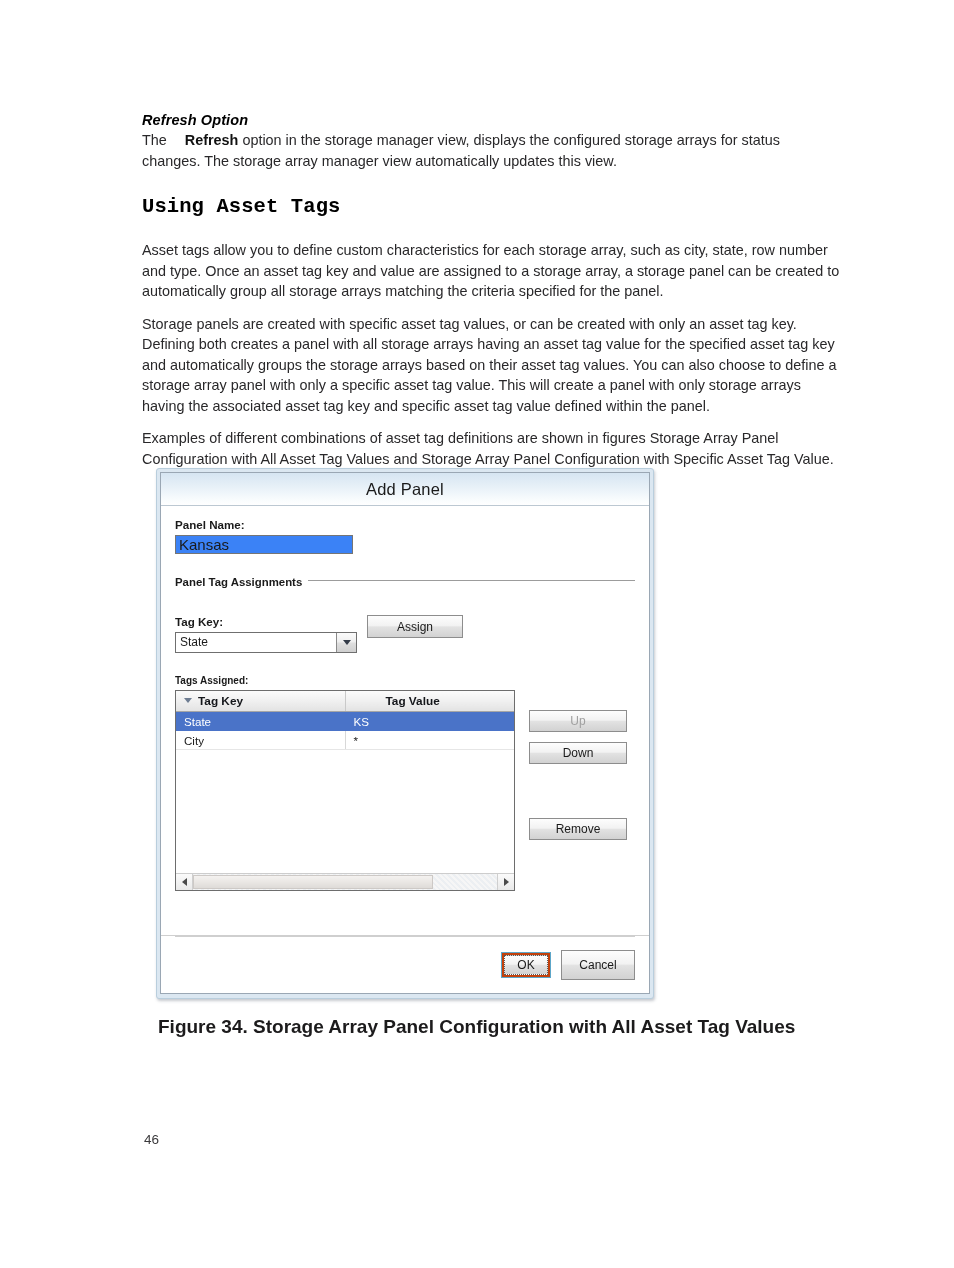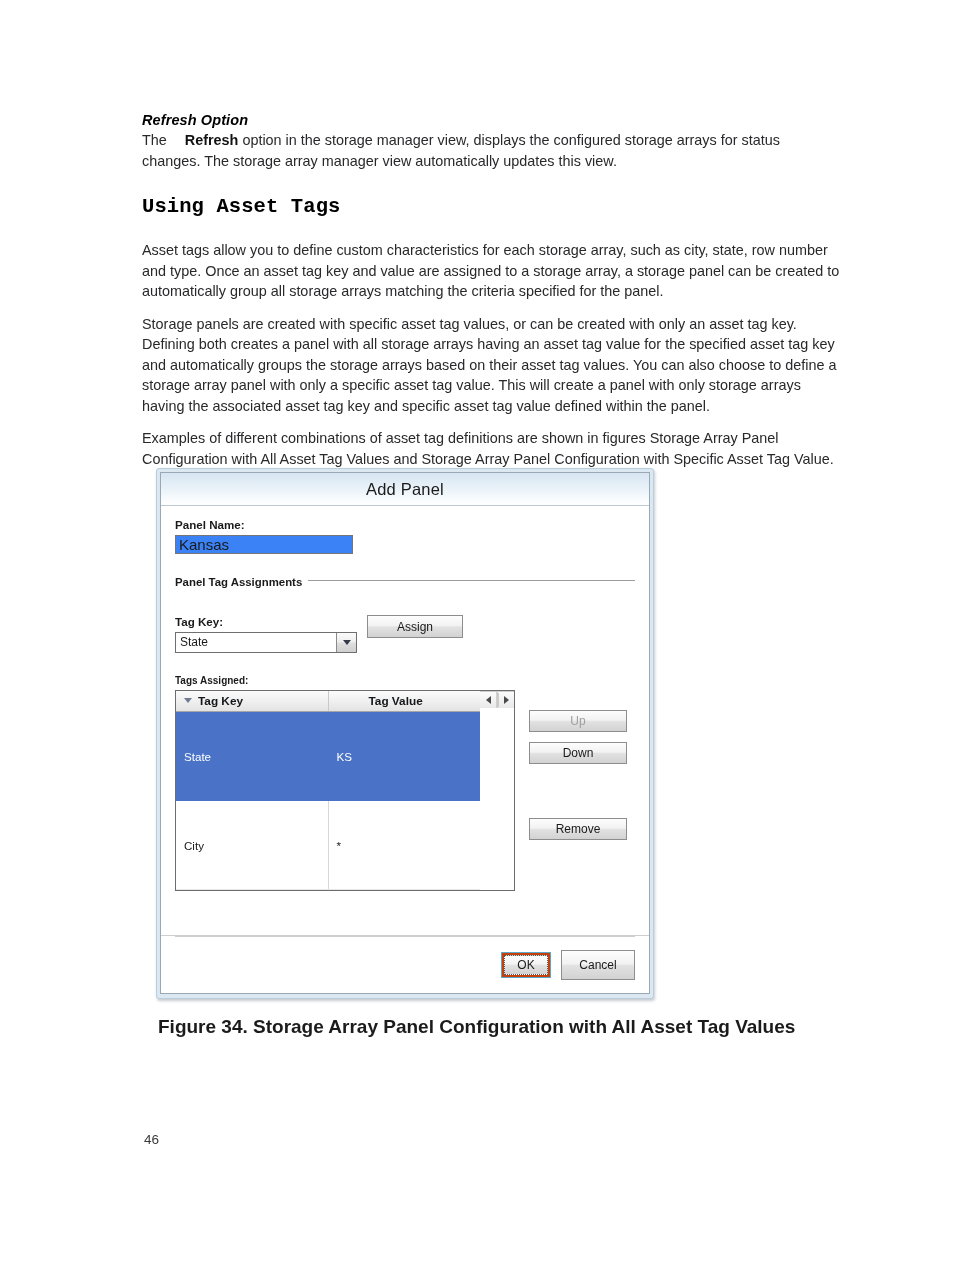--- a/index.html
+++ b/index.html
@@ -239,20 +239,21 @@
     align-items: flex-start;
   }
   .table-box {
     width: 340px;
     height: 201px;
     border: 1px solid #6d6d6d;
     background: #fff;
     box-sizing: border-box;
     position: relative;
     display: flex;
+    flex-direction: column;
   }
   table.tags {
     width: 100%;
     border-collapse: collapse;
     table-layout: fixed;
   }
   table.tags th {
     background: linear-gradient(to bottom, #fbfbfb 0%, #f0f0f0 50%, #e3e3e3 100%);
     border-bottom: 1px solid #a6a6a6;
     border-right: 1px solid #c9c9c9;

